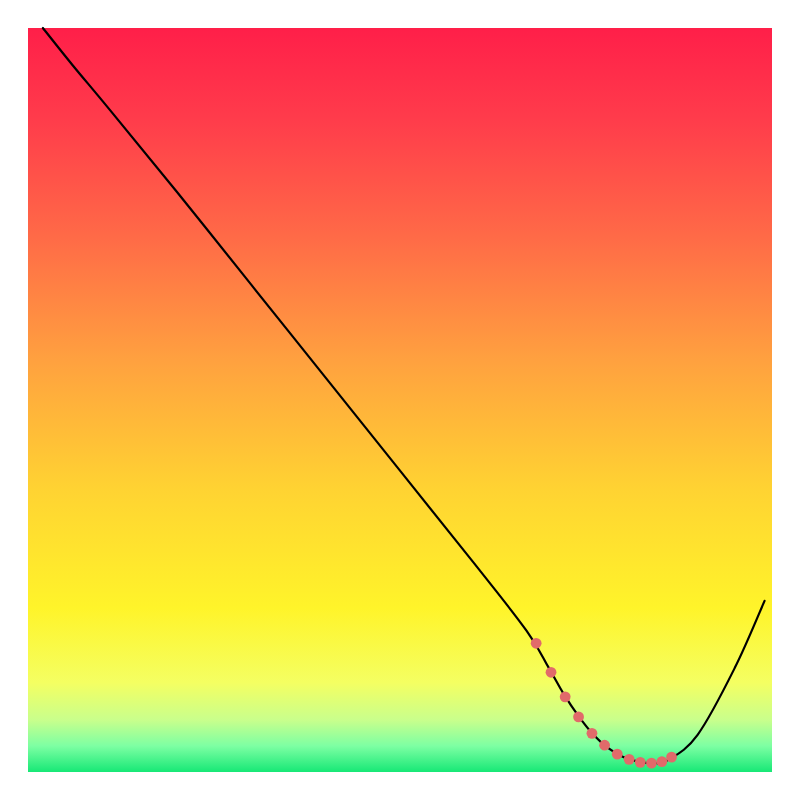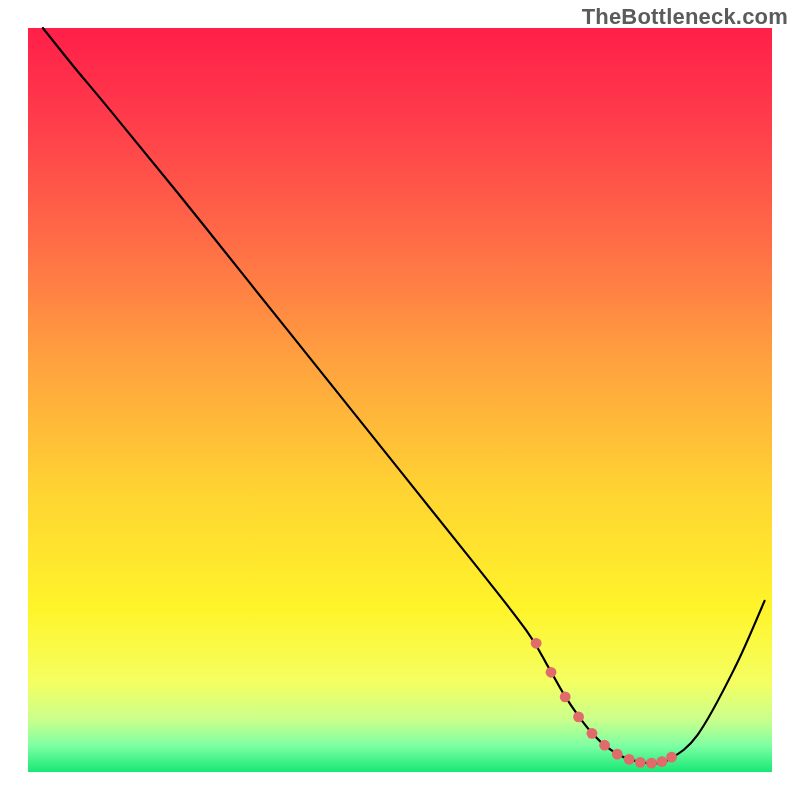--- a/index.html
+++ b/index.html
@@ -39,21 +39,20 @@
   }
   .marker {
     fill: #e16a6a;
     stroke: none;
   }
 </style>
 </head>
 <body>
 
 <div class="frame">
-  <div class="watermark">TheBottleneck.com</div>
 
   <svg id="plot" width="800" height="800" viewBox="0 0 800 800">
     <defs>
       <linearGradient id="bg-grad" x1="0" y1="0" x2="0" y2="1">
           <stop offset="0.00%" stop-color="#ff1f49"></stop>
           <stop offset="12.00%" stop-color="#ff3b4b"></stop>
           <stop offset="28.00%" stop-color="#ff6a47"></stop>
           <stop offset="45.00%" stop-color="#ffa23f"></stop>
           <stop offset="62.00%" stop-color="#ffd332"></stop>
           <stop offset="78.00%" stop-color="#fff42a"></stop>

